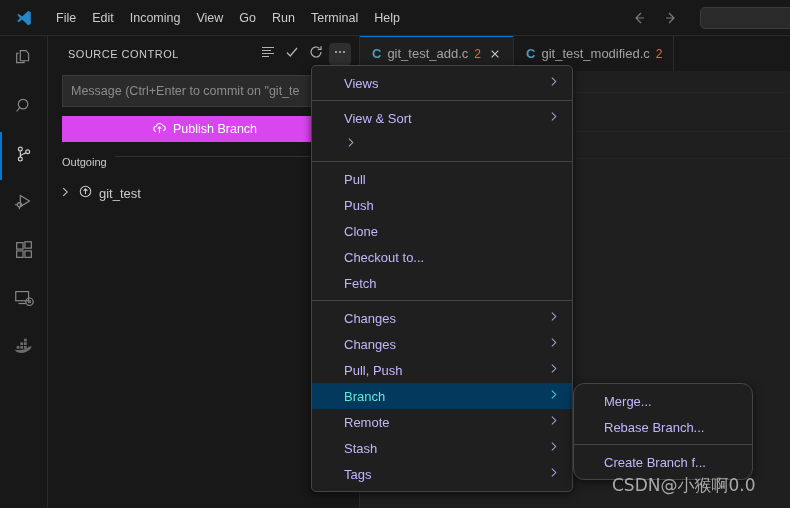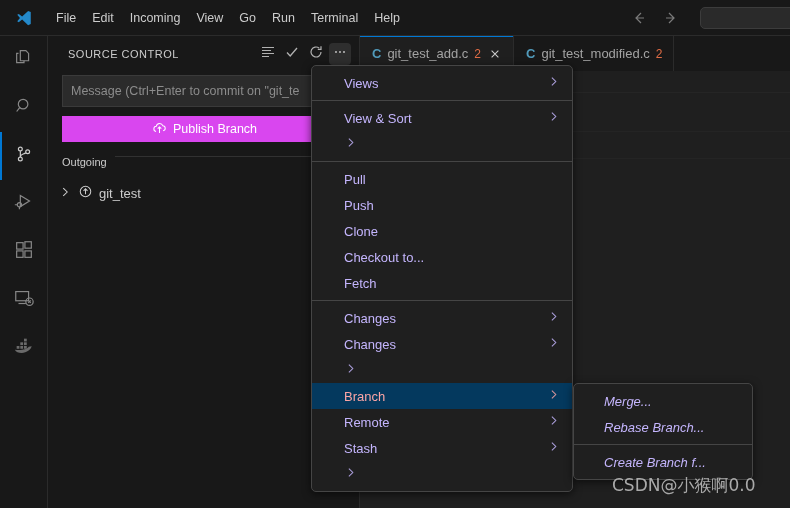--- a/index.html
+++ b/index.html
@@ -126,31 +126,30 @@
     border-radius: 5px; padding: 4px 0;
     box-shadow: 0 2px 8px rgba(0,0,0,.6);
     z-index: 40;
   }
   .ctx-item {
     display: flex; align-items: center;
     height: 26px; padding: 0 12px 0 32px;
     font-size: 13px; color: #c4b5fd; white-space: nowrap;
   }
   .ctx-item .lbl { flex: 1; }
-  .ctx-item.selected { background: #04395e; color: #fca5a5; }
+  .ctx-item.selected { background: #04395e; color: #5eead4; }
   .ctx-sep { height: 1px; background: #454545; margin: 4px 0; }
   .chev { opacity: .85; }
 
   .ctx-submenu {
     position: absolute; left: 573px; top: 383px; width: 180px;
     background: #1f1f1f; border: 1px solid #454545;
-    border-radius: 5px; padding: 4px 0;
+    border-radius: 11px; padding: 4px 0;
     box-shadow: 0 2px 8px rgba(0,0,0,.6);
     z-index: 50;
-    font-style: italic;
   }
   .ctx-submenu .ctx-item { padding: 0 12px 0 30px; }
   .ctx-submenu .ctx-item.selected { background: #04395e; }
 
   
   .watermark {
     position: absolute; left: 612px; top: 474px;
     font-size: 17px; color: #b9b9b9; opacity: .9;
     z-index: 60; white-space: nowrap; pointer-events: none;
     font-family: "DejaVu Sans", sans-serif;
@@ -404,20 +403,21 @@
             <path d="M6 3.2L10.8 8 6 12.8"></path>
           </svg></span>
       </div>
       <div class="ctx-item">
         <span class="lbl">Changes</span>
         <span class="chev"><svg width="13" height="13" viewBox="0 0 16 16" fill="none" stroke="currentColor" stroke-width="1.3">
             <path d="M6 3.2L10.8 8 6 12.8"></path>
           </svg></span>
       </div>
       <div class="ctx-item">
+        <span class="lbl">Pull, Push</span>
         <span class="chev"><svg width="13" height="13" viewBox="0 0 16 16" fill="none" stroke="currentColor" stroke-width="1.3">
             <path d="M6 3.2L10.8 8 6 12.8"></path>
           </svg></span>
       </div>
       <div class="ctx-item selected">
         <span class="lbl">Branch</span>
         <span class="chev"><svg width="13" height="13" viewBox="0 0 16 16" fill="none" stroke="currentColor" stroke-width="1.3">
             <path d="M6 3.2L10.8 8 6 12.8"></path>
           </svg></span>
       </div>
@@ -427,20 +427,21 @@
             <path d="M6 3.2L10.8 8 6 12.8"></path>
           </svg></span>
       </div>
       <div class="ctx-item">
         <span class="lbl">Stash</span>
         <span class="chev"><svg width="13" height="13" viewBox="0 0 16 16" fill="none" stroke="currentColor" stroke-width="1.3">
             <path d="M6 3.2L10.8 8 6 12.8"></path>
           </svg></span>
       </div>
       <div class="ctx-item">
+        <span class="lbl">Tags</span>
         <span class="chev"><svg width="13" height="13" viewBox="0 0 16 16" fill="none" stroke="currentColor" stroke-width="1.3">
             <path d="M6 3.2L10.8 8 6 12.8"></path>
           </svg></span>
       </div>
     </div>
 
   <div class="ctx-submenu" id="ctx-submenu">
       <div class="ctx-item">
         <span class="lbl">Merge...</span>
       </div>

